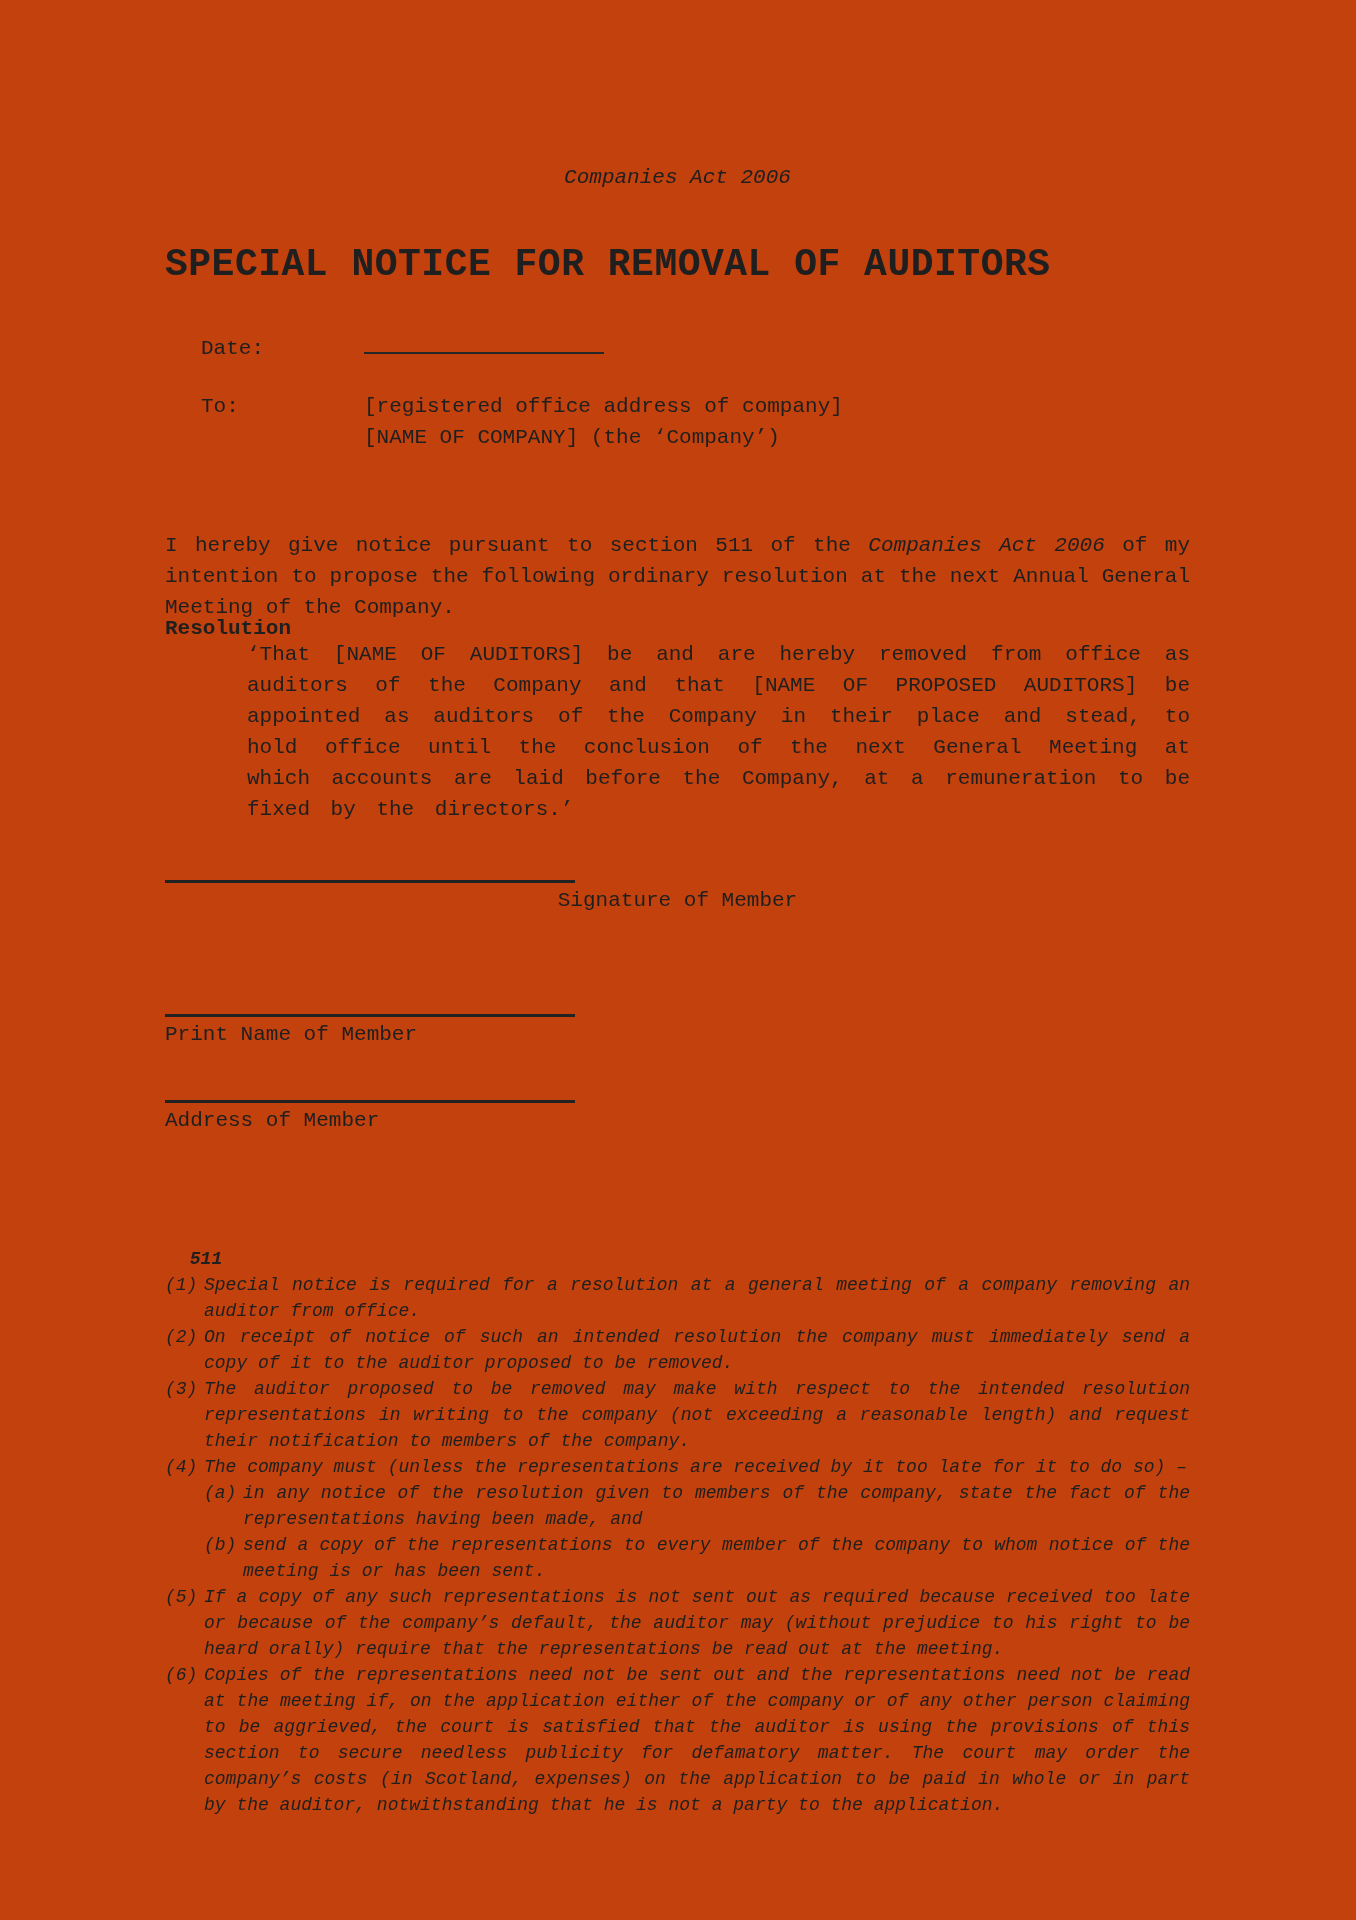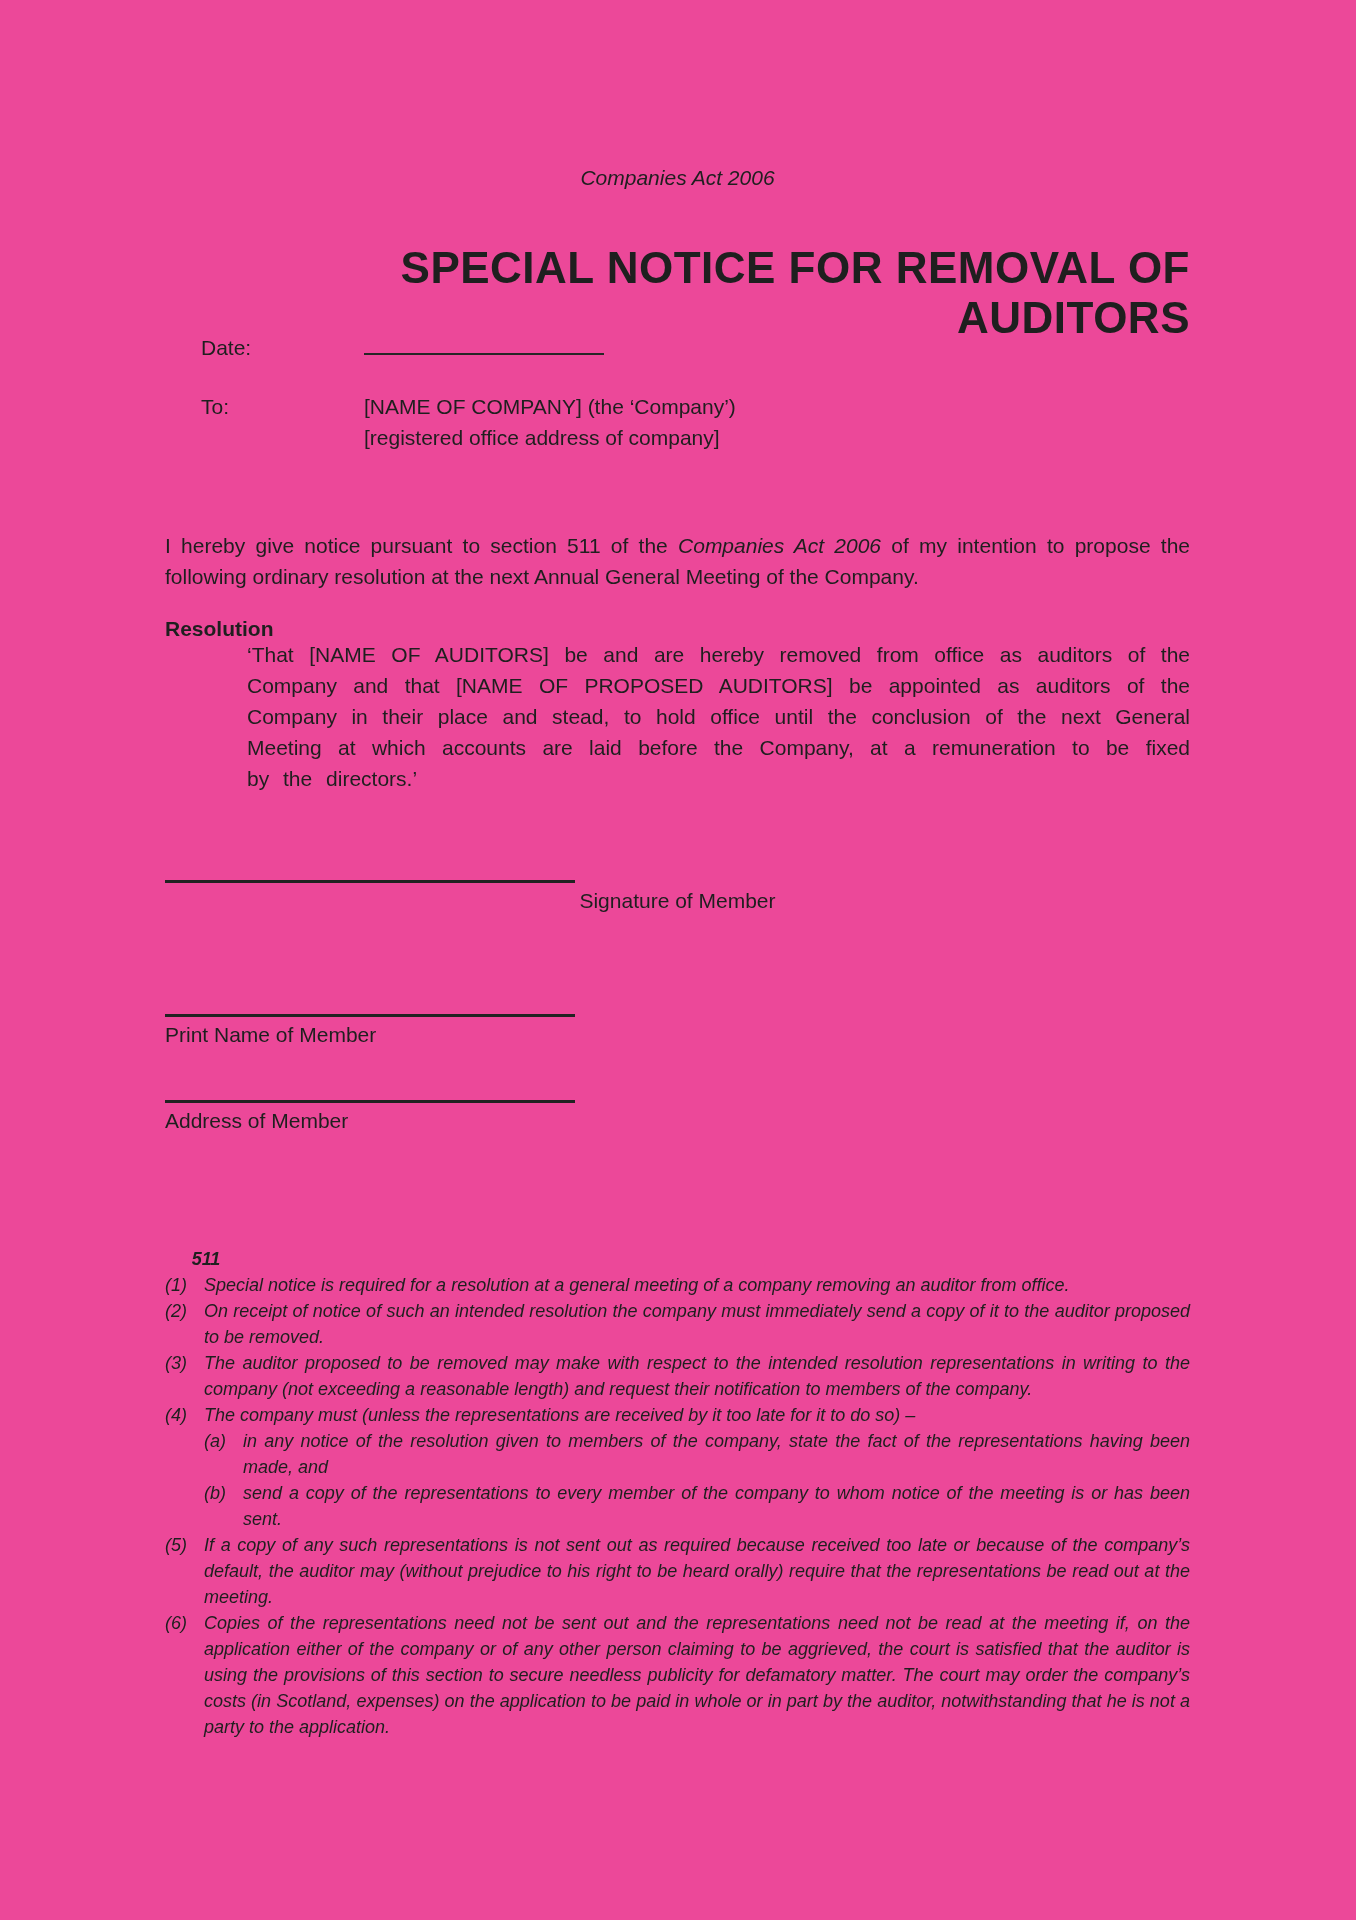--- a/index.html
+++ b/index.html
@@ -4,44 +4,44 @@
 <style>
   html, body {
     margin: 0;
     padding: 0;
     background: #ffffff;
   }
   .page {
     position: relative;
     width: 1356px;
     height: 1920px;
-    background: #ec4899;
+    background: #c2410c;
     color: #1f1f1f;
-    font-family: Liberation Sans, sans-serif;
+    font-family: Liberation Mono, monospace;
     overflow: hidden;
   }
   .content {
     position: absolute;
     left: 165px;
     right: 166px;
     top: 0;
   }
   .abs { position: absolute; left: 0; right: 0; }
 
   .act-line {
     top: 166px;
     text-align: center;
     font-style: italic;
     font-size: 21px;
   }
   .doc-title {
     top: 243px;
     margin: 0;
-    text-align: right;
-    font-size: 44px;
+    text-align: left;
+    font-size: 38px;
     font-weight: bold;
     letter-spacing: 0.5px;
   }
 
   .field-row {
     display: flex;
     align-items: baseline;
     font-size: 21px;
     line-height: 31px;
   }
@@ -125,22 +125,22 @@
     <h1 class="abs doc-title">SPECIAL NOTICE FOR REMOVAL OF AUDITORS</h1>
 
     <div class="abs field-row date-row">
       <span class="field-label">Date:</span>
       <span class="date-line"></span>
     </div>
 
     <div class="abs field-row to-row">
       <span class="field-label">To:</span>
       <div>
+        <div>[registered office address of company]</div>
         <div>[NAME OF COMPANY] (the ‘Company’)</div>
-        <div>[registered office address of company]</div>
       </div>
     </div>
 
     <p class="abs body-par notice-par"><span>I hereby give notice pursuant to section 511 of the </span><em>Companies Act 2006</em><span> of my intention to propose the following ordinary resolution at the next Annual General Meeting of the Company.</span></p>
 
     <div class="abs res-heading">Resolution</div>
 
     <p class="abs body-par res-par">‘That [NAME OF AUDITORS] be and are hereby removed from office as auditors of the Company and that [NAME OF PROPOSED AUDITORS] be appointed as auditors of the Company in their place and stead, to hold office until the conclusion of the next General Meeting at which accounts are laid before the Company, at a remuneration to be fixed by the directors.’</p>
 
     <div class="abs sig-group sig-1">

